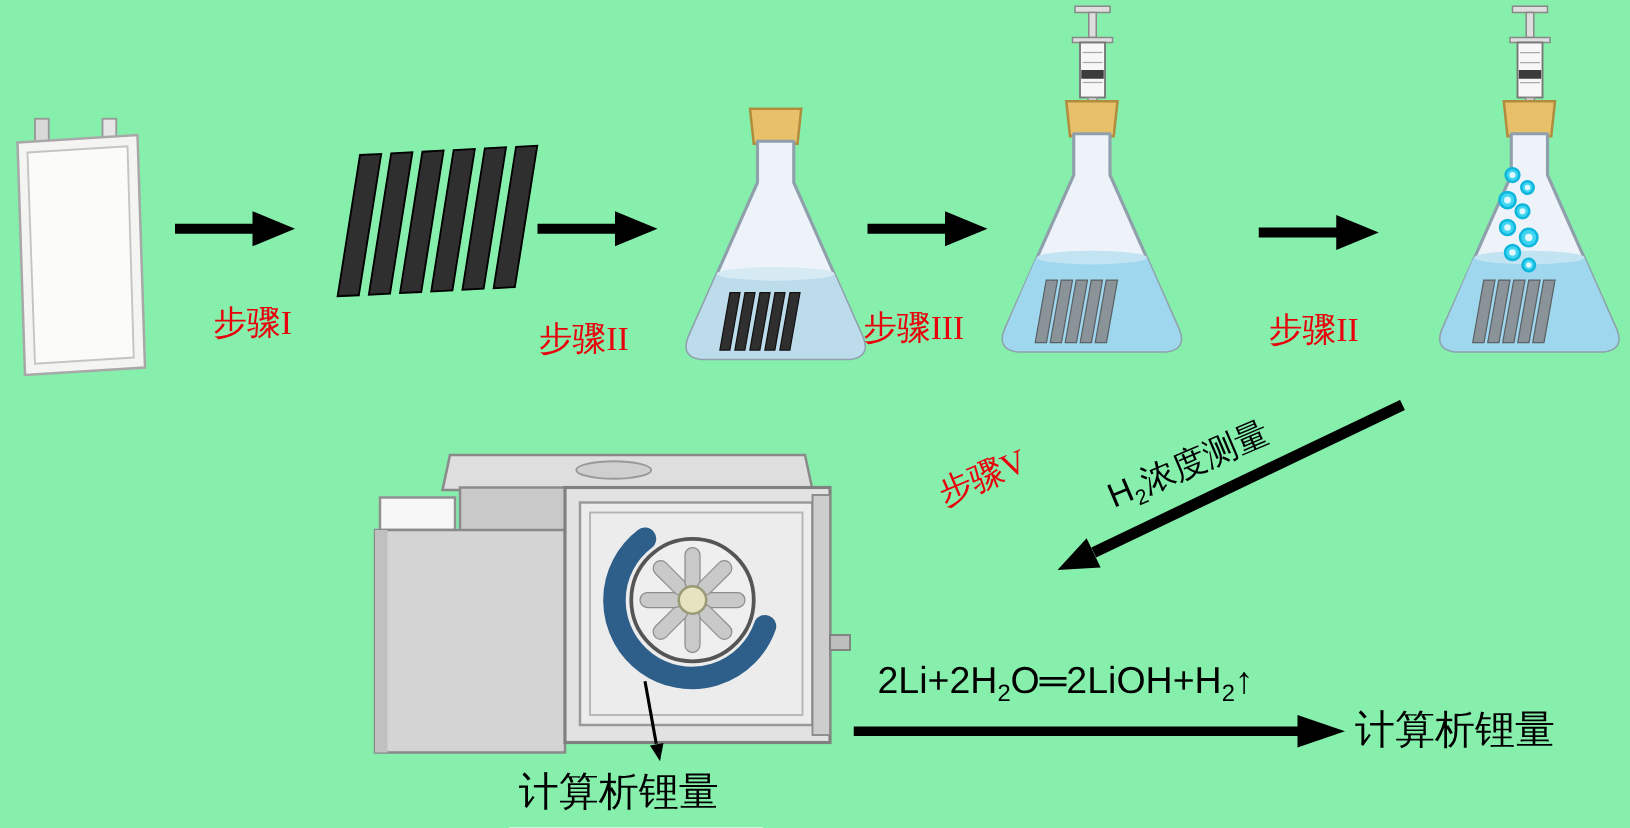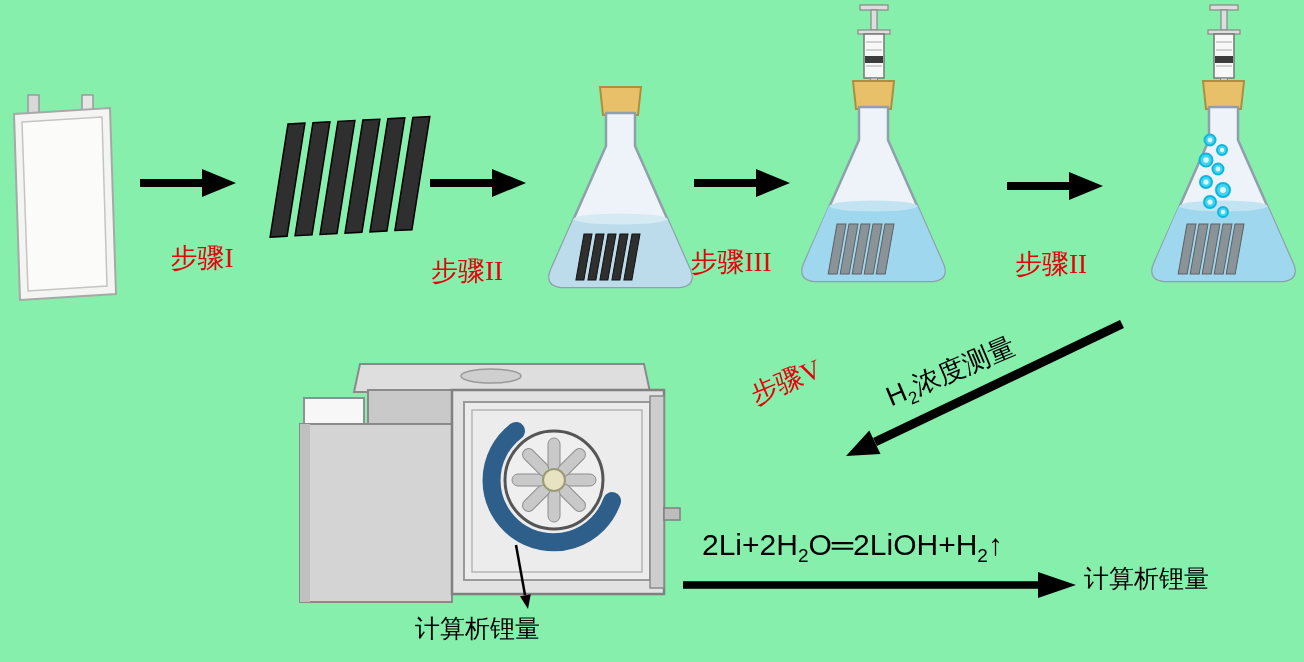--- a/index.html
+++ b/index.html
@@ -26,21 +26,21 @@
   }
   .step-label.rot {
     width: auto;
     text-align: left;
     transform: rotate(-23deg);
     transform-origin: left center;
   }
   .cn-label {
     position: absolute;
     font-family: "Liberation Serif", "DejaVu Serif", serif;
-    font-size: 25px;
+    font-size: 32px;
     color: #000;
     white-space: nowrap;
   }
   .equation {
     position: absolute;
     left: 702px;
     top: 528px;
     font-size: 30px;
     color: #000;
     white-space: nowrap;

